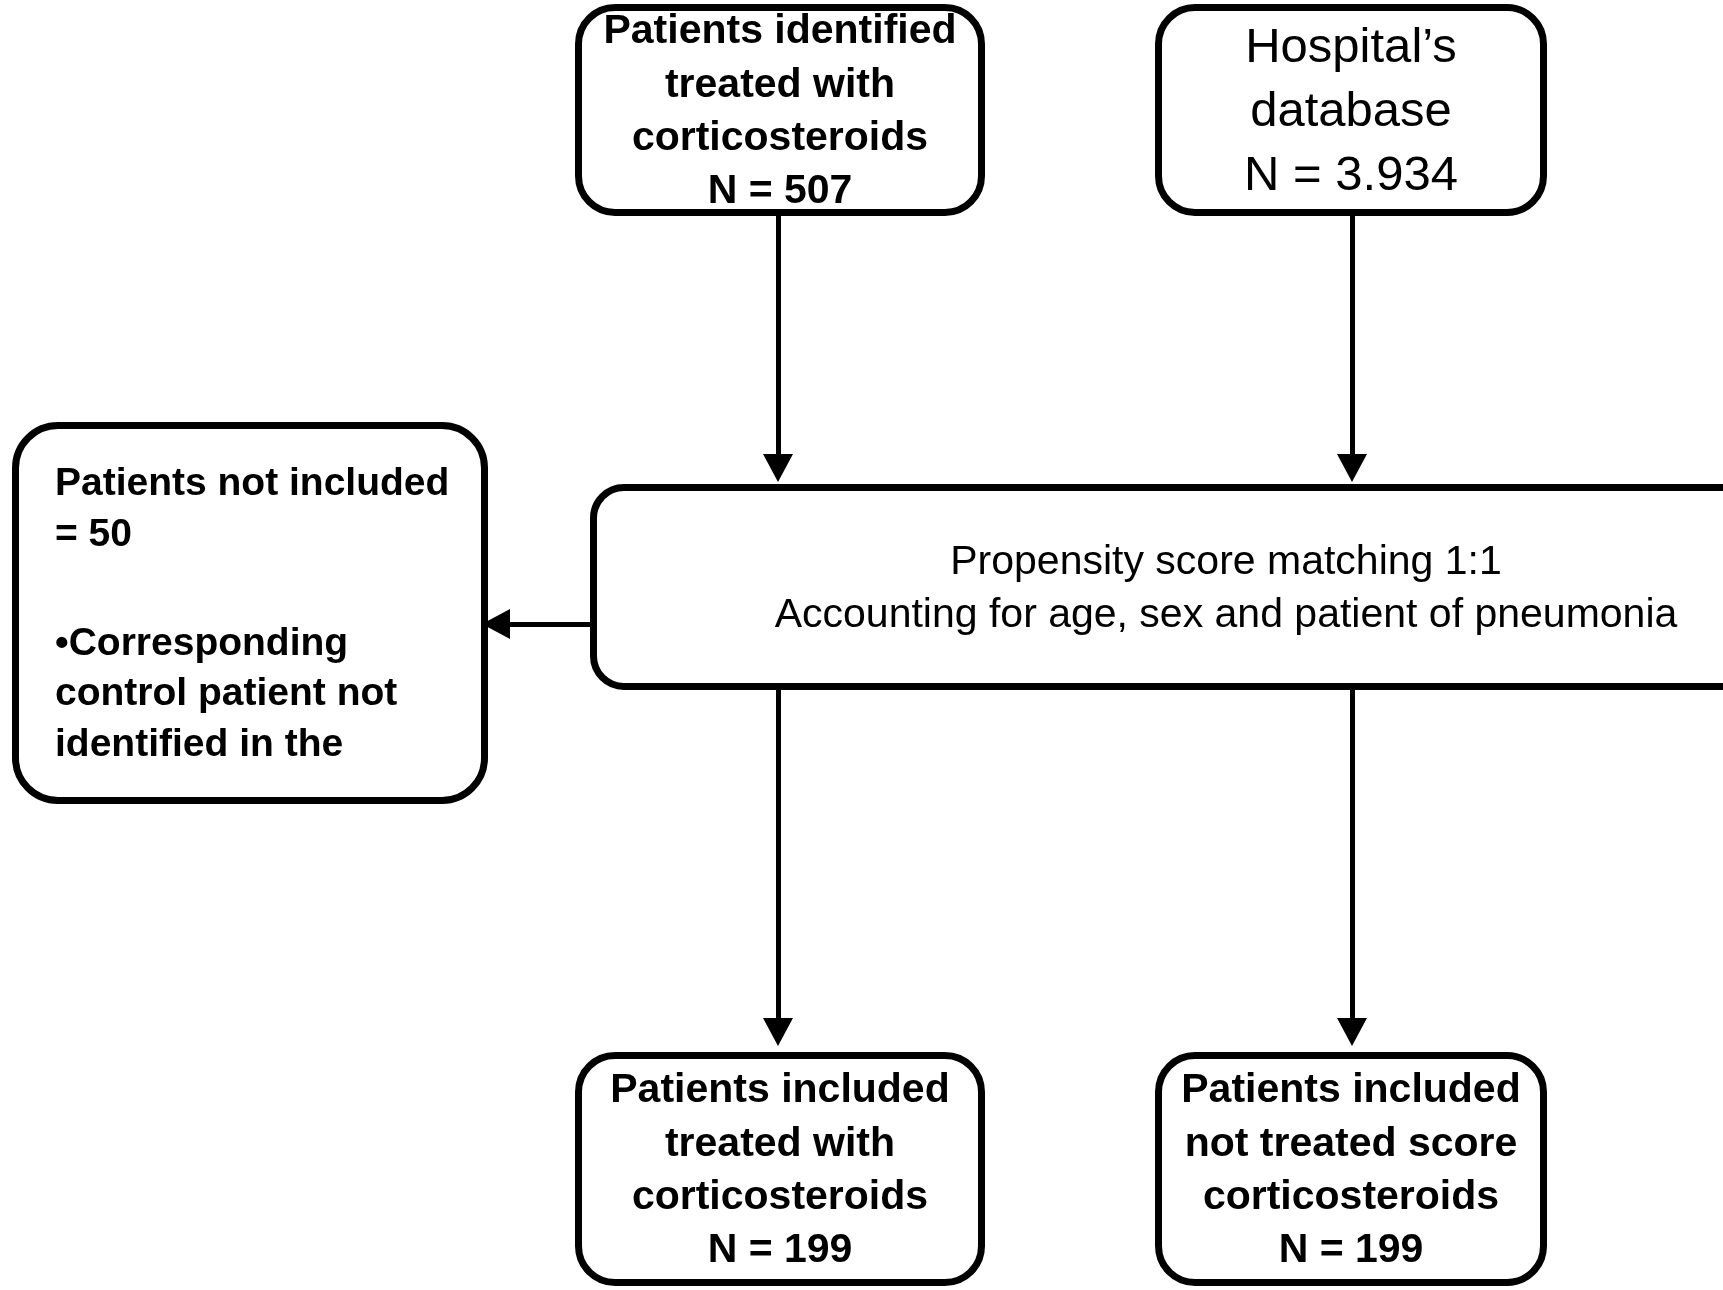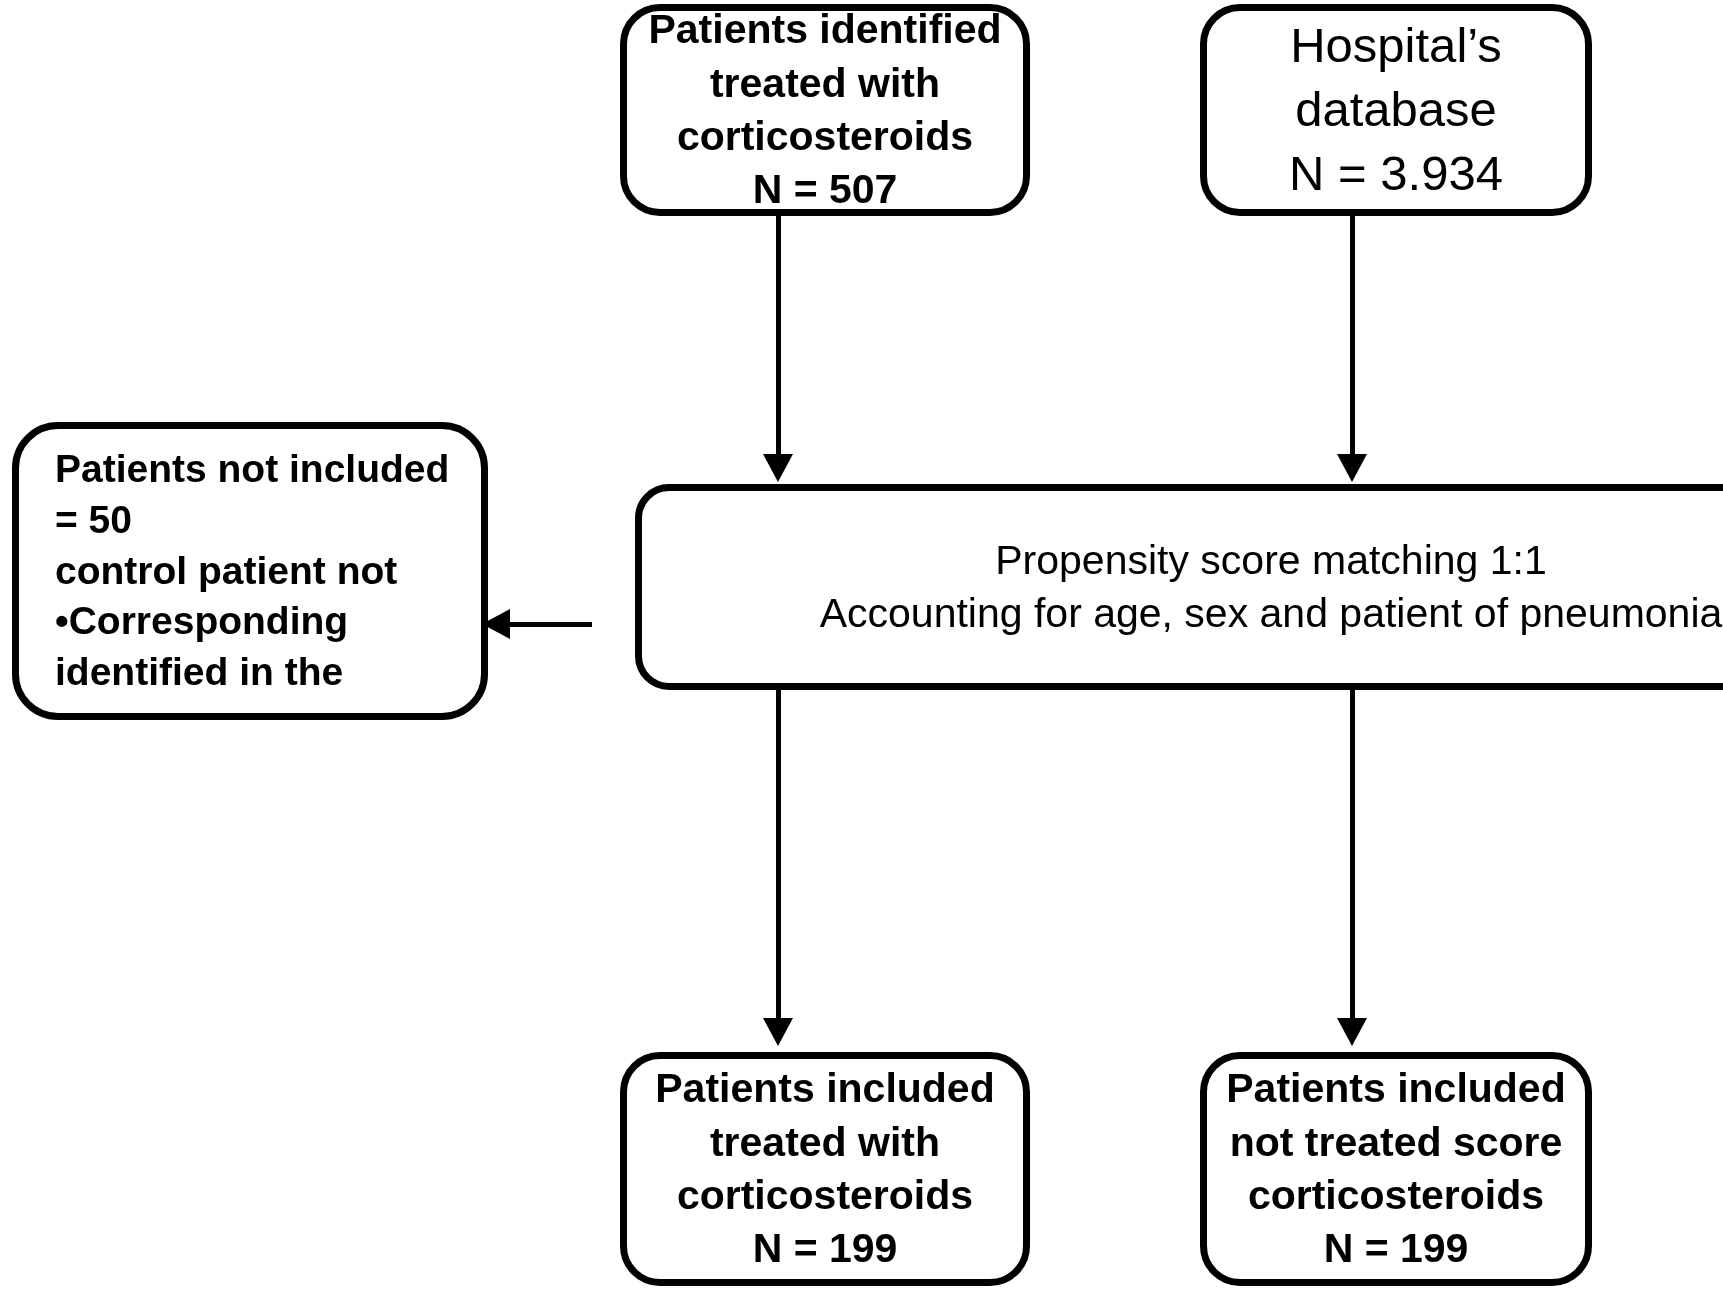--- a/index.html
+++ b/index.html
@@ -23,29 +23,29 @@
     border-radius: 40px;
     display: flex;
     flex-direction: column;
     justify-content: center;
     color: #000000;
   }
   .node .line {
     display: block;
     line-height: 1.30;
   }
-  .node.centered { align-items: center; text-align: center; margin-left: 45px; }
+  .node.centered { align-items: center; text-align: center; }
   .node.centered .line { padding: 0 10px; }
   .node.leftish { align-items: flex-start; text-align: left; }
   .node.bold { font-weight: bold; }
 
   
   #node-identified   { left: 575px;  top: 4px;    width: 410px;  height: 212px; font-size: 41px; }
   #node-database     { left: 1155px; top: 4px;    width: 392px;  height: 212px; font-size: 49px; }
-  #node-excluded     { left: 12px;   top: 422px;  width: 476px;  height: 298px; font-size: 39px;
+  #node-excluded     { left: 12px;   top: 422px;  width: 476px;  height: 382px; font-size: 39px;
                        padding: 28px 26px 28px 36px; border-radius: 46px; }
   #node-psm          { left: 590px;  top: 484px;  width: 1272px; height: 206px; font-size: 41px;
                        border-radius: 34px; }
   #node-incl-treated { left: 575px;  top: 1052px; width: 410px;  height: 234px; font-size: 41px; }
   #node-incl-control { left: 1155px; top: 1052px; width: 392px;  height: 234px; font-size: 41px; }
 
   #node-excluded .gap { display: block; height: 58px; }
   #node-excluded .bullet-block { display: block; }
 
   
@@ -114,22 +114,22 @@
   <div class="node centered" id="node-database">
     <span class="line">Hospital’s database</span>
     <span class="line">N = 3.934</span>
   </div>
 
   <div class="node leftish bold" id="node-excluded">
     <span class="line">Patients  not included</span>
     <span class="line">= 50</span>
     <span class="gap"></span>
     <span class="bullet-block">
+      <span class="line">•Corresponding</span>
       <span class="line">control patient not</span>
-      <span class="line">•Corresponding</span>
       <span class="line">identified in the</span>
     </span>
   </div>
 
   <div class="node centered" id="node-psm">
     <span class="line">Propensity score matching 1:1</span>
     <span class="line">Accounting for age, sex and patient of pneumonia</span>
   </div>
 
   <div class="node centered bold" id="node-incl-treated">

